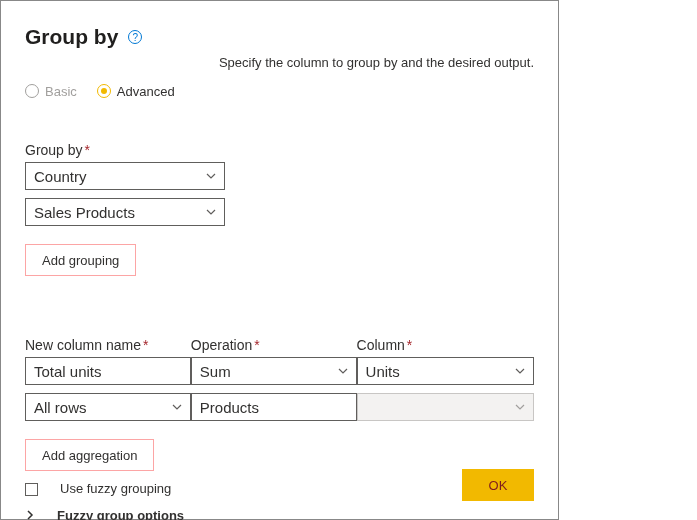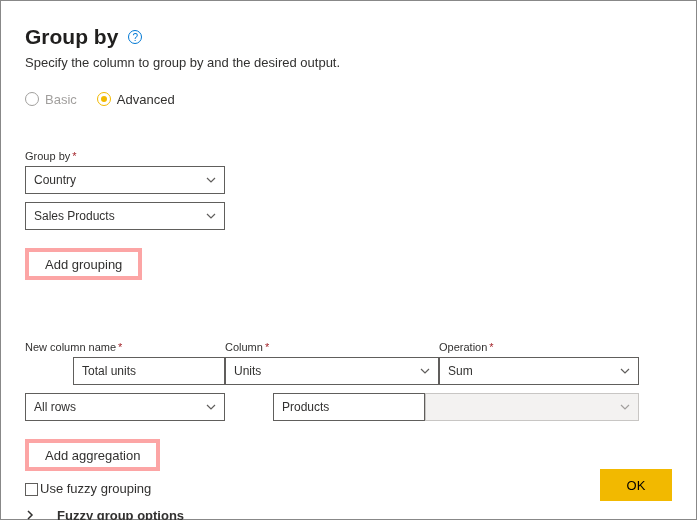--- a/index.html
+++ b/index.html
@@ -4,21 +4,21 @@
 <style>
   * { box-sizing: border-box; }
   body {
     margin: 0;
     font-family: "Segoe UI", Arial, sans-serif;
     font-size: 13px;
     color: #323130;
     background: #fff;
   }
   .dialog {
-    width: 697px;
+    width: 559px;
     height: 520px;
     border: 1px solid #888;
     padding: 24px 24px 16px 24px;
     position: relative;
     background: #fff;
   }
   .header-row {
     display: flex;
     align-items: center;
     gap: 10px;
@@ -34,83 +34,84 @@
     border: 1px solid #0078d4;
     color: #0078d4;
     border-radius: 50%;
     font-size: 10px;
     line-height: 13px;
     text-align: center;
     display: inline-block;
     font-family: Arial, sans-serif;
   }
   .subtitle {
-    margin: 6px 0 22px 0;
+    margin: 6px 0 14px 0;
     font-size: 13px;
     color: #323130;
+    text-align: right;
   }
   .radio-row { display: flex; gap: 20px; align-items: center; margin-bottom: 18px; }
   .radio-item { display: flex; align-items: flex-start; gap: 6px; cursor: pointer; }
   .radio-outer {
     width: 14px; height: 14px; border-radius: 50%;
     display: flex; align-items: center; justify-content: center;
   }
   .radio-outer.unselected { border: 1px solid #a19f9d; }
   .radio-outer.selected { border: 1px solid #f2b900; }
   .radio-inner { width: 6px; height: 6px; border-radius: 50%; background: #f2b900; }
   .radio-label.disabled { color: #a19f9d; }
-  .section-label { font-size: 11px; margin-bottom: 4px; margin-top: 43px; }
+  .section-label { font-size: 14px; margin-bottom: 4px; margin-top: 43px; }
   .req { color: #a4262c; margin-left: 2px; }
   .select, .textfield {
     height: 28px;
     border: 1px solid #605e5c;
     background: #fff;
-    font-size: 12px;
+    font-size: 15px;
     padding: 0 8px;
     display: flex;
     align-items: center;
     justify-content: space-between;
     color: #323130;
   }
-  .textfield { justify-content: flex-start; margin-left: 48px; }
+  .textfield { justify-content: flex-start; }
   .select.disabled {
     background: #f3f2f1;
     border: 1px solid #c8c6c4;
     color: #a19f9d;
   }
   .chev {
     width: 10px; height: 10px; flex: 0 0 10px;
   }
   .chev svg { display: block; }
   .group-col { width: 200px; }
   .stack > * + * { margin-top: 8px; }
   .btn {
     height: 32px;
     padding: 0 16px;
     background: #fff;
-    border: 4px solid #fca5a5;
+    border: 1px solid #fca5a5;
     font-size: 13px;
     color: #323130;
     cursor: pointer;
     display: inline-flex;
     align-items: center;
   }
-  .btn.primary { background: #f2b900; border-color: #f2b900; color: #000000; }
+  .btn.primary { background: #f2b900; border-color: #f2b900; color: #7f1d1d; }
   .row3 {
     display: flex;
     gap: 0;
     align-items: flex-end;
   }
   .col { display: flex; flex-direction: column; }
   .col.name { width: 200px; }
   .col.op   { width: 200px; }
   .col.col3 { width: 214px; }
   .mt-medium { margin-top: 18px; }
   .mt-small { margin-top: 8px; }
-  .checkbox-row { display: flex; align-items: flex-end; gap: 2px; margin-top: 10px; }
+  .checkbox-row { display: flex; align-items: flex-end; gap: 22px; margin-top: 10px; }
   .checkbox-box { width: 13px; height: 13px; border: 1px solid #605e5c; background: #fff; }
   .expander-row { display: flex; align-items: center; gap: 6px; margin-top: 12px; cursor: pointer; }
   .expander-label { font-weight: 600; font-size: 13px; padding-left: 16px; }
   .footer {
     position: absolute;
     bottom: 18px;
     right: 24px;
     display: flex;
     gap: 8px;
   }
@@ -168,39 +169,39 @@
 
   <div class="row3 mt-medium">
     <div class="col name">
       <div class="section-label">
         <span>New column name</span><span class="req">*</span>
       </div>
       <div class="textfield">
         <span>Total units</span>
       </div>
     </div>
+    <div class="col op">
+      <div class="section-label">
+        <span>Operation</span><span class="req">*</span>
+      </div>
+      <div class="select">
+        <span>Sum</span>
+        <span class="chev">
+          <svg viewBox="0 0 10 10" width="10" height="10">
+              <path d="M1 3 L5 7 L9 3" fill="none" stroke="#605e5c" stroke-width="1.2"></path>
+            </svg>
+        </span>
+      </div>
+    </div>
     <div class="col col3">
       <div class="section-label">
         <span>Column</span><span class="req">*</span>
       </div>
       <div class="select">
         <span>Units</span>
-        <span class="chev">
-          <svg viewBox="0 0 10 10" width="10" height="10">
-              <path d="M1 3 L5 7 L9 3" fill="none" stroke="#605e5c" stroke-width="1.2"></path>
-            </svg>
-        </span>
-      </div>
-    </div>
-    <div class="col op">
-      <div class="section-label">
-        <span>Operation</span><span class="req">*</span>
-      </div>
-      <div class="select">
-        <span>Sum</span>
         <span class="chev">
           <svg viewBox="0 0 10 10" width="10" height="10">
               <path d="M1 3 L5 7 L9 3" fill="none" stroke="#605e5c" stroke-width="1.2"></path>
             </svg>
         </span>
       </div>
     </div>
   </div>
 
   <div class="row3 mt-small">

